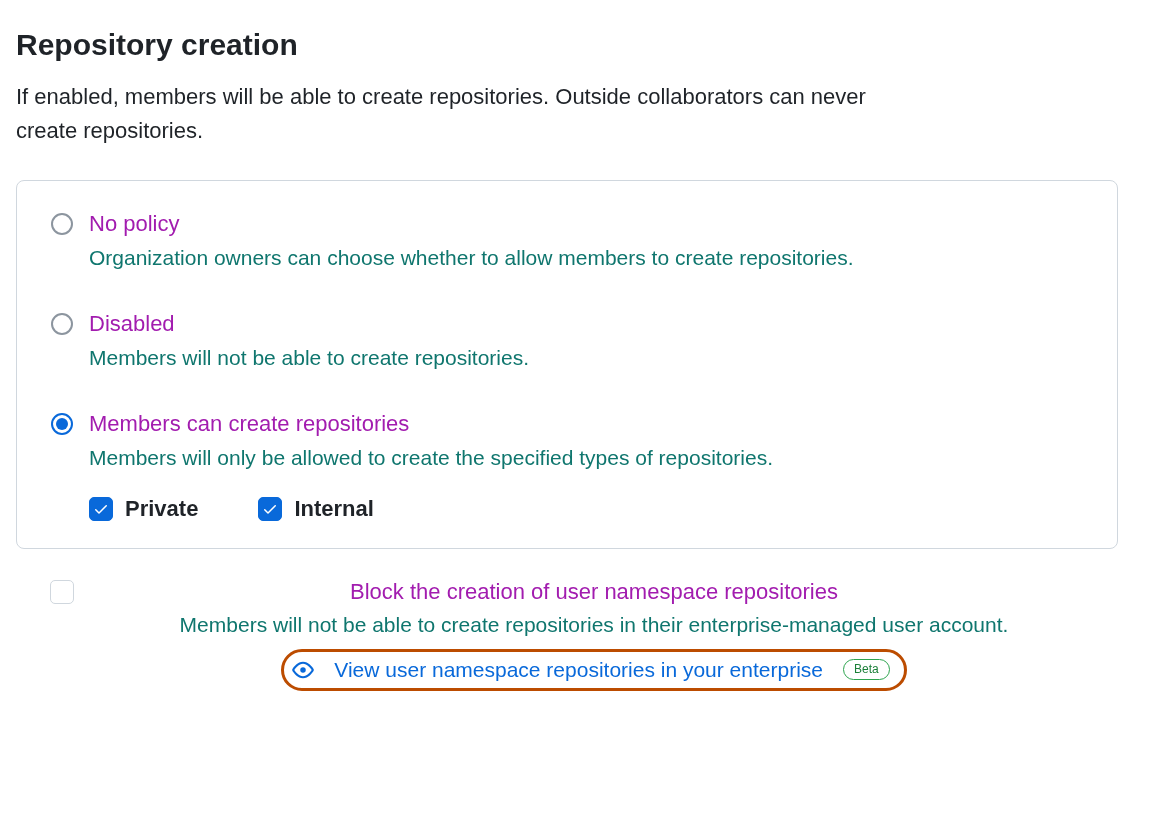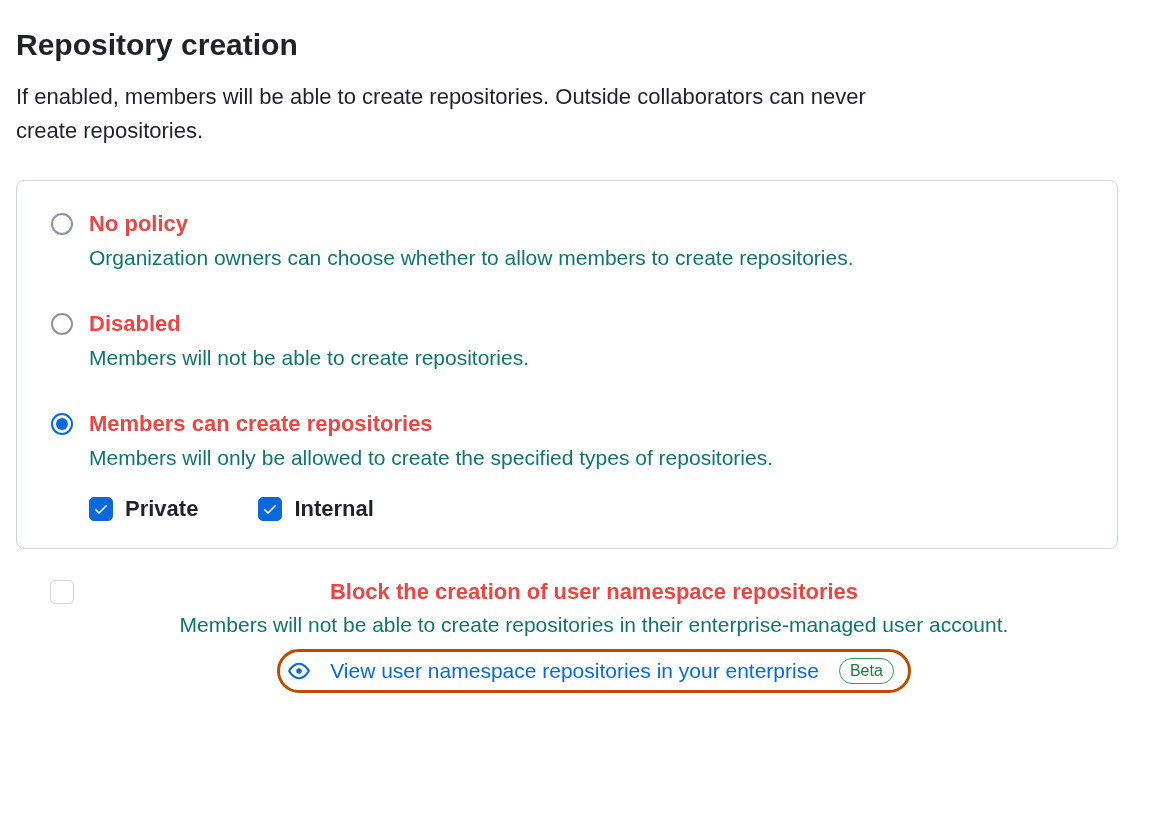--- a/index.html
+++ b/index.html
@@ -58,22 +58,22 @@
     content: "";
     width: 12px;
     height: 12px;
     border-radius: 50%;
     background: #0969da;
     display: block;
   }
   .option-body { flex: 1; }
   .option-title {
     font-size: 22px;
-    font-weight: 700;
-    color: #ef4444;
+    font-weight: 400;
+    color: #a21caf;
     margin: 0 0 4px 0;
     line-height: 1.35;
   }
   .option-sub {
     font-size: 21px;
     color: #0f766e;
     margin: 0;
     line-height: 1.45;
   }
   .checkbox-row {
@@ -153,21 +153,21 @@
   }
   .link-text {
     font-size: 21px;
     color: #0969da;
   }
   .badge {
     display: inline-flex;
     align-items: center;
     border: 1.5px solid #2da44e;
     color: #1a7f37;
-    font-size: 16px;
+    font-size: 12px;
     font-weight: 500;
     padding: 0px 10px;
     border-radius: 999px;
     line-height: 1.55;
   }
 </style>
 </head>
 <body>
 
 <div class="page">

